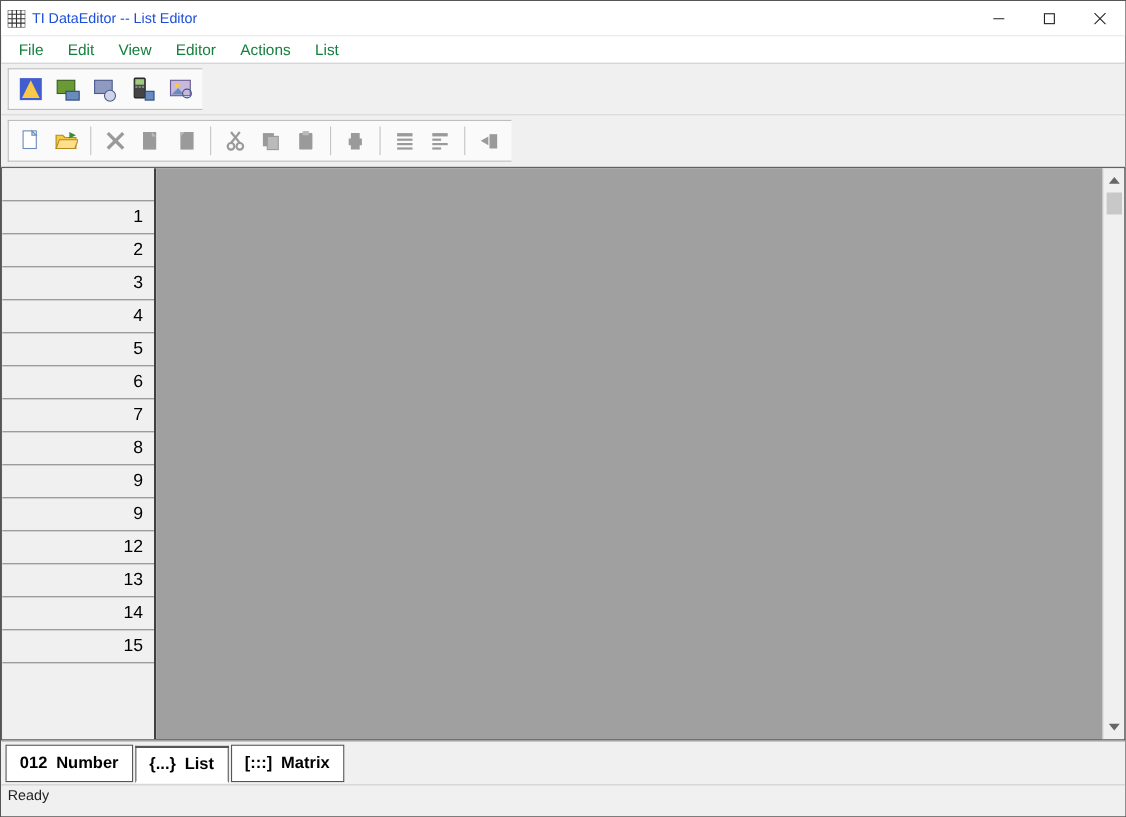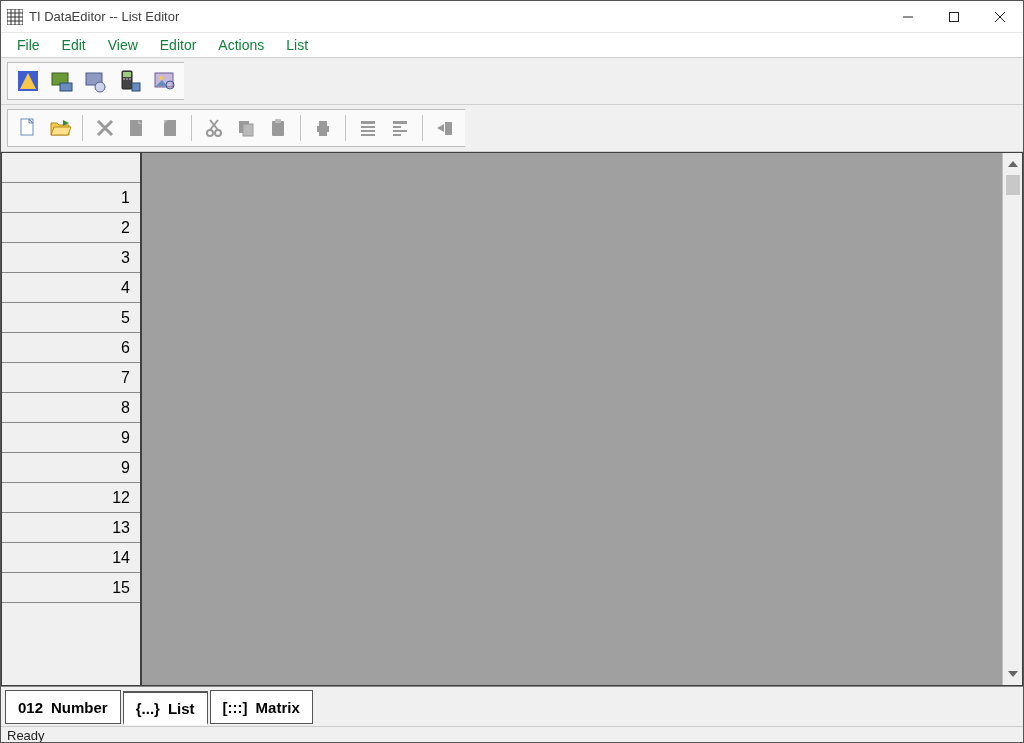--- a/index.html
+++ b/index.html
@@ -2,21 +2,21 @@
 <html><head>
 <meta charset="utf-8">
 <style>
   * { box-sizing: border-box; }
   html, body { margin: 0; padding: 0; height: 100%; font-family: "Segoe UI", Tahoma, sans-serif; font-size: 13px; }
   body { background: #fff; display: flex; flex-direction: column; width: 1024px; height: 743px; border: 1px solid #555; }
 
   
   .titlebar { height: 32px; display: flex; align-items: center; padding: 0 0 0 6px; background: #fff; border-bottom: 1px solid #e8e8e8; }
   .titlebar .appicon { width: 16px; height: 16px; margin-right: 6px; }
-  .titlebar .title { flex: 1; font-size: 13px; color: #404040; }
+  .titlebar .title { flex: 1; font-size: 13px; color: #1d4ed8; }
   .winbtns { display: flex; height: 100%; }
   .winbtn { width: 46px; height: 100%; display: flex; align-items: center; justify-content: center; }
   .winbtn svg { stroke: #222; }
 
   
   .menubar { height: 24px; display: flex; align-items: center; padding: 0 6px; gap: 2px; font-size: 14px; }
   .menubar .menuitem { padding: 2px 10px; color: #15803d; }
 
   
   .toolbar1 { border-top: 1px solid #d0d0d0; border-bottom: 1px solid #d0d0d0; padding: 4px 6px; background: #f0f0f0; display: flex; }
@@ -34,27 +34,27 @@
   .rownums { width: 140px; background: #f0f0f0; border-right: 2px solid #404040; overflow: hidden; }
   .rownums .hdr { height: 30px; border-bottom: 1px solid #888; background: #f0f0f0; }
   .rownums .row { height: 30px; border-bottom: 1px solid #888; display: flex; align-items: center; justify-content: flex-end; padding-right: 10px; font-size: 16px; color: #000; }
   .cells { flex: 1; background: #a0a0a0; }
   .vscroll { width: 20px; background: #f0f0f0; border-left: 1px solid #c0c0c0; position: relative; }
   .vscroll .uarr { position: absolute; top: 4px; left: 3px; width: 14px; height: 14px; }
   .vscroll .darr { position: absolute; bottom: 4px; left: 3px; width: 14px; height: 14px; }
   .vscroll .thumb { position: absolute; top: 22px; left: 3px; width: 14px; height: 20px; background: #c8c8c8; }
 
   
-  .tabbar { height: 40px; display: flex; align-items: flex-end; padding: 2px 4px; gap: 2px; border-top: 1px solid #888; background: #f0f0f0; }
+  .tabbar { height: 40px; display: flex; align-items: center; padding: 2px 4px; gap: 2px; border-top: 1px solid #888; background: #f0f0f0; }
   .tab { height: 34px; border: 1px solid #555; background: #fff; display: flex; align-items: center; gap: 8px; padding: 0 12px; font-size: 15px; font-weight: 600; color: #000; }
   .tab-inactive { border-top: 1px solid #555; }
   .tab-active { border-top: 2px solid #555; border-bottom: 2px solid #fff; position: relative; top: 1px; }
 
   
-  .statusbar { height: 16px; padding: 1px 6px; font-size: 13px; color: #222; background: #f0f0f0; border-top: 1px solid #ccc; }
+  .statusbar { height: 29px; padding: 1px 6px; font-size: 13px; color: #222; background: #f0f0f0; border-top: 1px solid #ccc; }
 </style>
 </head>
 <body>
 
 <div class="titlebar">
   <span class="appicon">
     <svg width="16" height="16" viewBox="0 0 16 16">
         <rect x="0" y="0" width="16" height="16" fill="#fff" stroke="#333"></rect>
         <line x1="0" y1="4" x2="16" y2="4" stroke="#333"></line>
         <line x1="0" y1="8" x2="16" y2="8" stroke="#333"></line>

